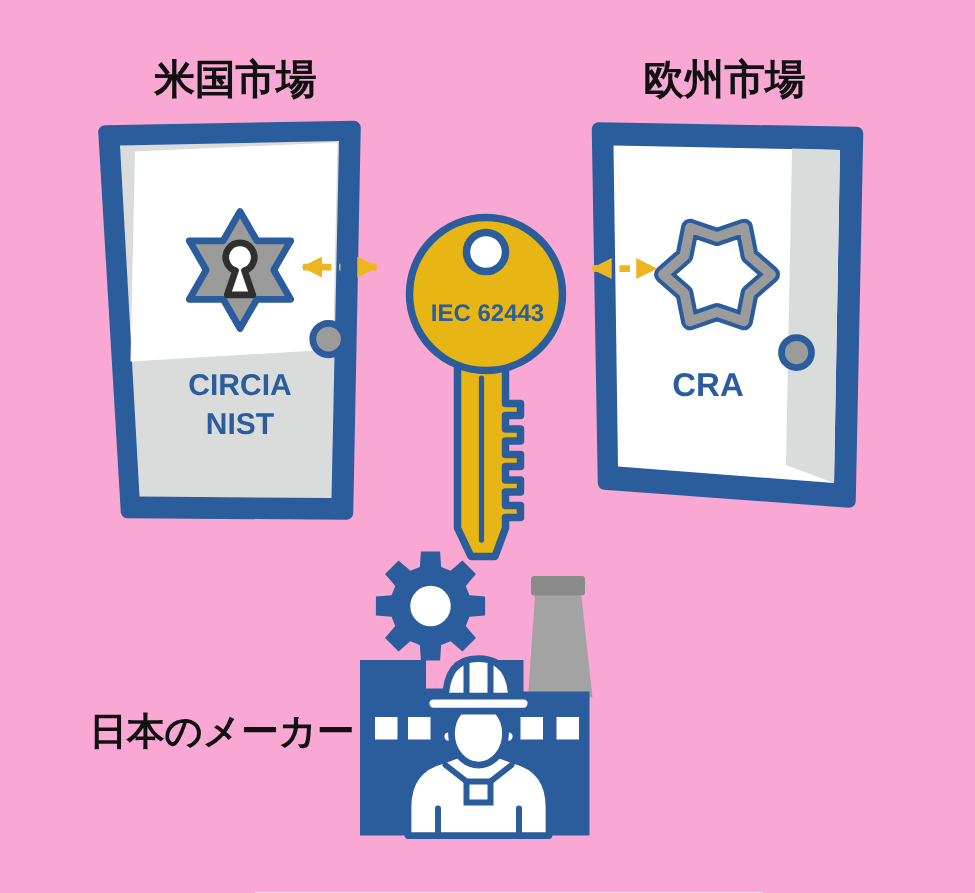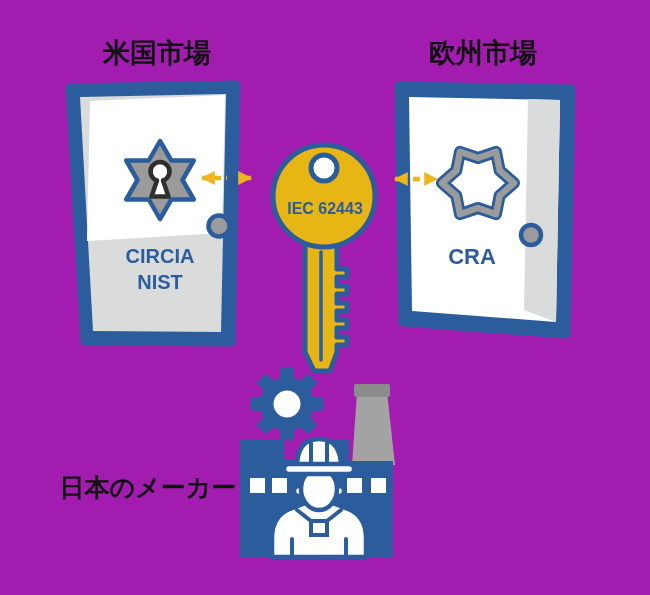--- a/index.html
+++ b/index.html
@@ -1,16 +1,16 @@
 <!DOCTYPE html>
 <html style="--blue: #2b5c9c; --yellow: #e7b614; --arrow_yellow: #edb51e; --gray_lock: #9b9b9b; --light_gray: #dadcdc; --chimney_gray: #a3a3a3; --chimney_cap: #8b8b8b;"><head>
 <meta charset="utf-8">
 <style>
   html,body{margin:0;padding:0;background:#ffffff;}
-  .stage{position:relative;width:650px;height:595px;background:#a21caf;overflow:hidden;
+  .stage{position:relative;width:650px;height:595px;background:#f9a8d4;overflow:hidden;
          font-family:"Liberation Sans",sans-serif;text-align:center;}
   svg{display:block;}
 
   
   .frame{fill:var(--blue);stroke:var(--blue);stroke-width:9;stroke-linejoin:round;}
   .interior-gray{fill:var(--light_gray);}
   .interior-white{fill:#ffffff;}
   .lock-star{fill:var(--gray_lock);stroke:var(--blue);stroke-width:4.5;stroke-linejoin:round;}
   .keyhole{fill:#ffffff;stroke:#2f2f2f;stroke-width:4.5;stroke-linejoin:round;}
   .lock2-outer{fill:#ffffff;stroke:var(--blue);stroke-width:12;stroke-linejoin:round;}

